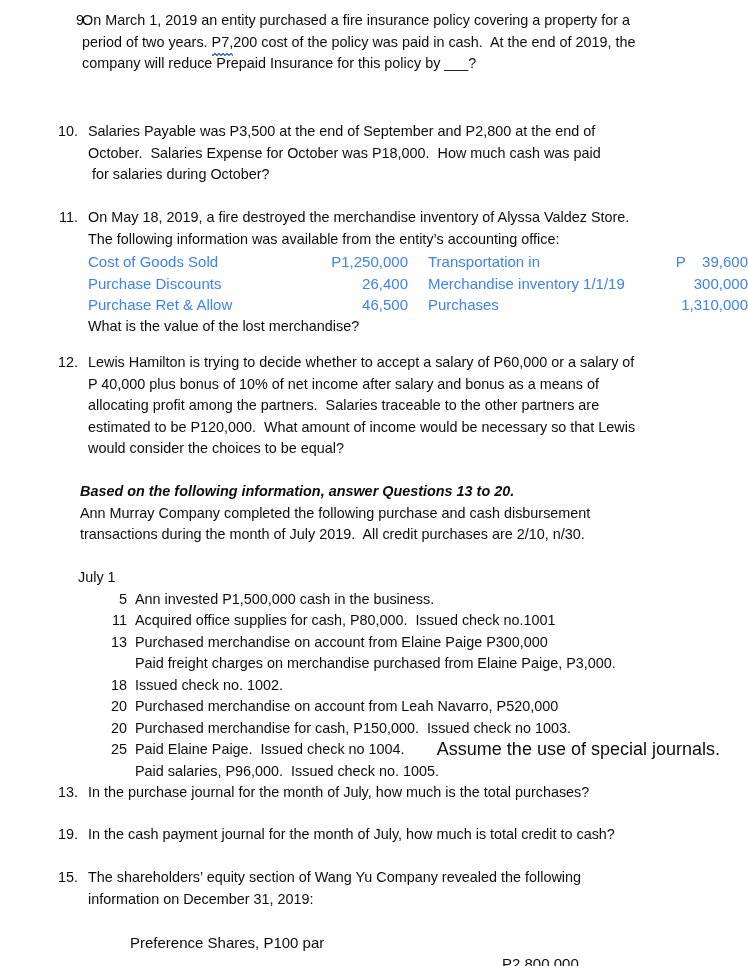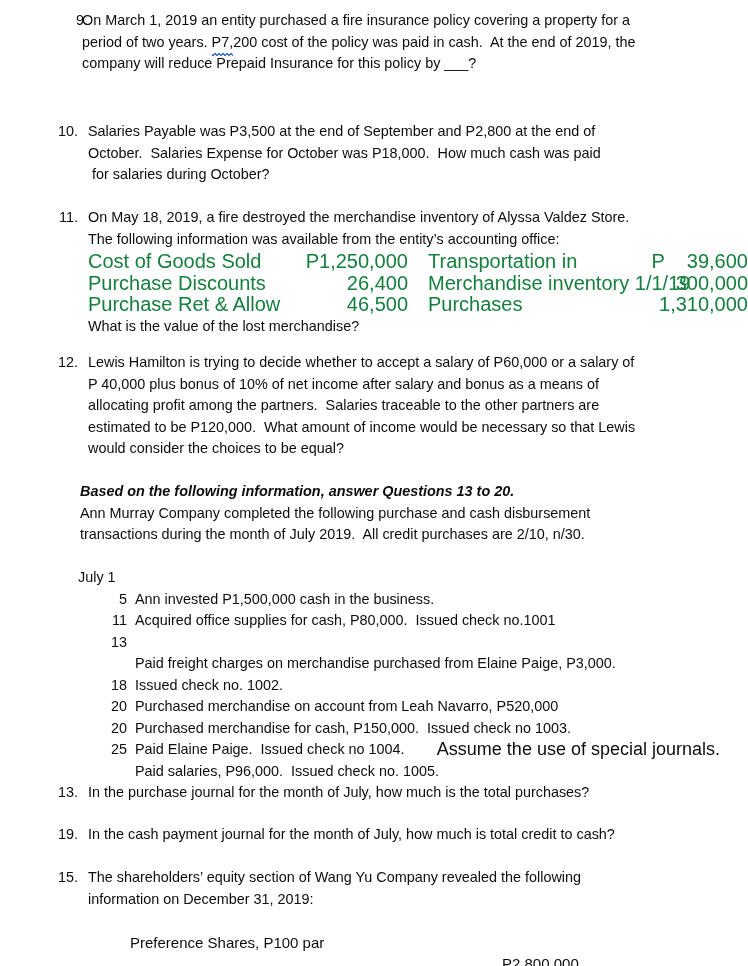--- a/index.html
+++ b/index.html
@@ -80,24 +80,24 @@
   #q15 .body { padding-left: 40px; }
 
   
   .acct-table {
     border-collapse: collapse;
     margin-top: 1px;
     table-layout: fixed;
     width: 640px;
   }
   .acct-table td {
-    font-size: 20px;
+    font-size: 15px;
     line-height: 21.5px;
     padding: 0;
-    color: #15803d;
+    color: #3b82f6;
     white-space: pre;
   }
   .acct-table td.c1 { width: 190px; text-align: left;  }
   .acct-table td.c2 { width: 130px; text-align: right; padding-right: 2px; }
   .acct-table td.c3 { width: 212px; text-align: left;  padding-left: 18px; }
   .acct-table td.c4 { width: 108px; text-align: right; }
 
   
   .july-list {
     position: relative;
@@ -244,20 +244,21 @@
       <div class="july-row">
         <span class="daycol month">July 1</span>
         <span class="desc">Ann invested P1,500,000 cash in the business.</span>
       </div>
       <div class="july-row">
         <span class="daycol">5</span>
         <span class="desc">Acquired office supplies for cash, P80,000.  Issued check no.1001</span>
       </div>
       <div class="july-row">
         <span class="daycol">11</span>
+        <span class="desc">Purchased merchandise on account from Elaine Paige P300,000</span>
       </div>
       <div class="july-row">
         <span class="daycol">13</span>
         <span class="desc">Paid freight charges on merchandise purchased from Elaine Paige, P3,000.</span>
       </div>
       <div class="july-row">
         <span class="daycol"></span>
         <span class="desc cont">Issued check no. 1002.</span>
       </div>
       <div class="july-row">

